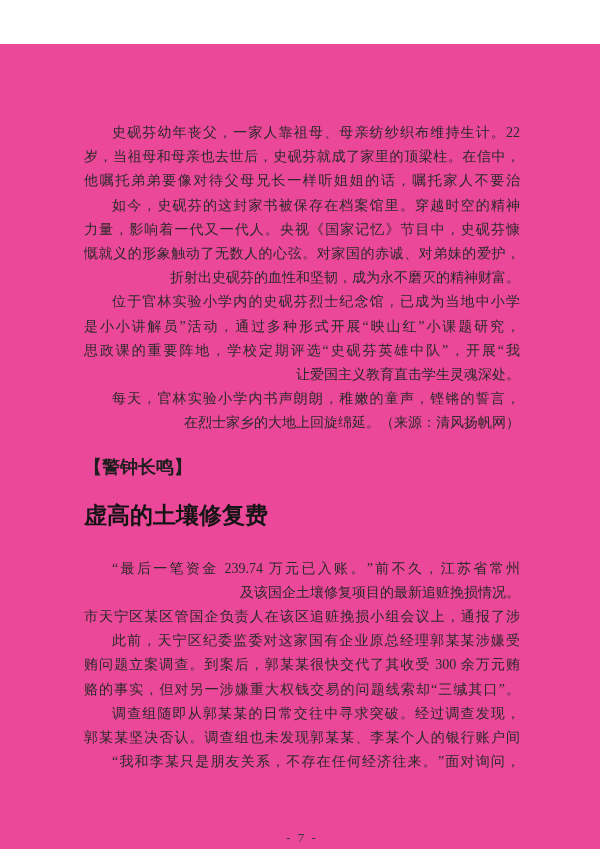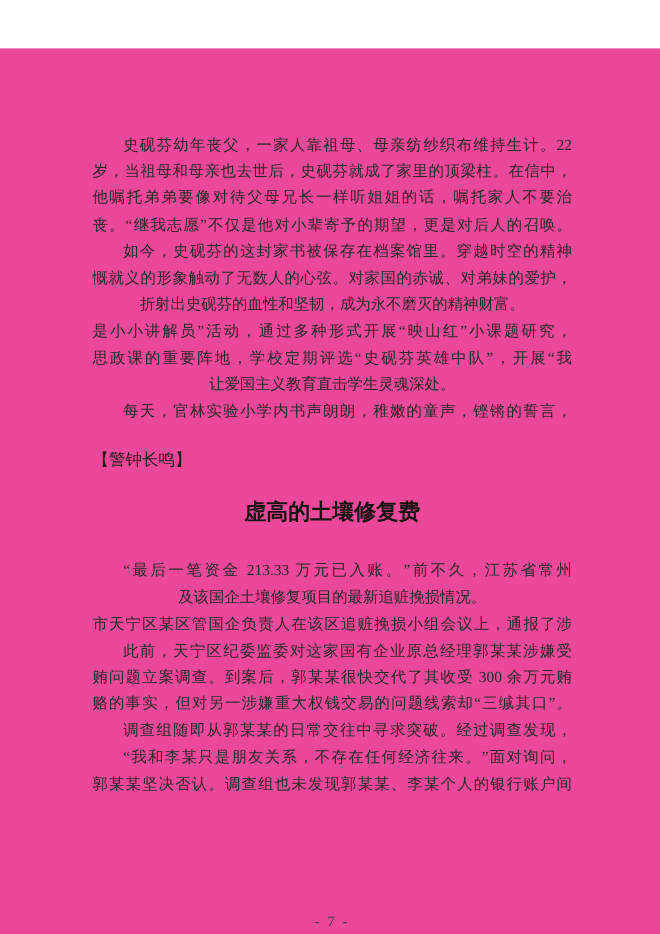--- a/index.html
+++ b/index.html
@@ -25,44 +25,44 @@
   }
   .para {
     margin: 0;
     padding: 0;
   }
   .line {
     font-size: 14px;
     line-height: 24.2px;
     height: 24.2px;
     overflow: hidden;
-    text-align: center;
+    text-align: right;
   }
   .line.first {
     text-indent: 28px;
   }
   .line.just {
     text-align: justify;
     text-align-last: justify;
     text-justify: inter-character;
   }
   .section-header {
     margin-top: 20px;
-    font-size: 15px;
-    font-weight: normal;
+    font-size: 18px;
+    font-weight: bold;
     line-height: 24.2px;
     color: #1e1e1e;
   }
   .article-title {
     margin-top: 22px;
     margin-bottom: 28px;
-    font-size: 20px;
+    font-size: 23px;
     font-weight: bold;
     line-height: 27px;
-    text-align: center;
+    text-align: left;
     color: #141414;
   }
   .page-number {
     position: absolute;
     left: 84px;
     top: 786px;
     width: 436px;
     text-align: center;
     font-size: 13px;
     line-height: 16px;
@@ -72,49 +72,51 @@
 </style>
 </head>
 <body>
 
 <div class="page">
   <div class="content">
       <div class="para">
         <div class="line first just">史砚芬幼年丧父，一家人靠祖母、母亲纺纱织布维持生计。22</div>
         <div class="line just">岁，当祖母和母亲也去世后，史砚芬就成了家里的顶梁柱。在信中，</div>
         <div class="line just">他嘱托弟弟要像对待父母兄长一样听姐姐的话，嘱托家人不要治</div>
-        <div class="line just">丧。“继我志愿”不仅是他对小辈寄予的期望，更是对后人的召唤。</div>
       </div>
       <div class="para">
         <div class="line first just">如今，史砚芬的这封家书被保存在档案馆里。穿越时空的精神</div>
+        <div class="line just">力量，影响着一代又一代人。央视《国家记忆》节目中，史砚芬慷</div>
         <div class="line just">慨就义的形象触动了无数人的心弦。对家国的赤诚、对弟妹的爱护，</div>
         <div class="line">折射出史砚芬的血性和坚韧，成为永不磨灭的精神财富。</div>
       </div>
       <div class="para">
+        <div class="line first just">位于官林实验小学内的史砚芬烈士纪念馆，已成为当地中小学</div>
         <div class="line just">是小小讲解员”活动，通过多种形式开展“映山红”小课题研究，</div>
         <div class="line just">思政课的重要阵地，学校定期评选“史砚芬英雄中队”，开展“我</div>
         <div class="line">让爱国主义教育直击学生灵魂深处。</div>
       </div>
       <div class="para">
         <div class="line first just">每天，官林实验小学内书声朗朗，稚嫩的童声，铿锵的誓言，</div>
+        <div class="line">在烈士家乡的大地上回旋绵延。（来源：清风扬帆网）</div>
       </div>
       <div class="section-header">【警钟长鸣】</div>
       <div class="article-title">虚高的土壤修复费</div>
       <div class="para">
-        <div class="line first just">“最后一笔资金 213.33 万元已入账。”前不久，江苏省常州</div>
+        <div class="line first just">“最后一笔资金 239.74 万元已入账。”前不久，江苏省常州</div>
         <div class="line">及该国企土壤修复项目的最新追赃挽损情况。</div>
         <div class="line just">市天宁区某区管国企负责人在该区追赃挽损小组会议上，通报了涉</div>
       </div>
       <div class="para">
         <div class="line first just">此前，天宁区纪委监委对这家国有企业原总经理郭某某涉嫌受</div>
         <div class="line just">贿问题立案调查。到案后，郭某某很快交代了其收受 300 余万元贿</div>
         <div class="line just">赂的事实，但对另一涉嫌重大权钱交易的问题线索却“三缄其口”。</div>
       </div>
       <div class="para">
         <div class="line first just">调查组随即从郭某某的日常交往中寻求突破。经过调查发现，</div>
       </div>
       <div class="para">
+        <div class="line just">郭某某坚决否认。调查组也未发现郭某某、李某个人的银行账户间</div>
         <div class="line first just">“我和李某只是朋友关系，不存在任何经济往来。”面对询问，</div>
-        <div class="line just">郭某某坚决否认。调查组也未发现郭某某、李某个人的银行账户间</div>
       </div>
     </div>
   <div class="page-number">- 7 -</div>
 </div>
 
 </body></html>

